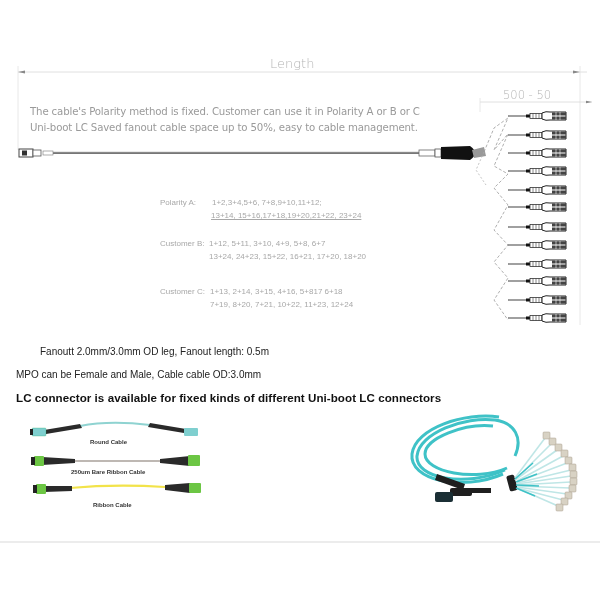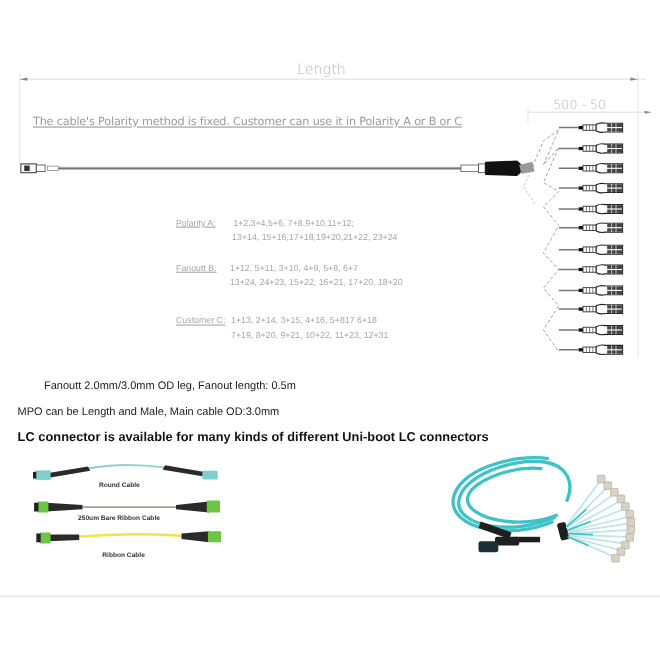--- a/index.html
+++ b/index.html
@@ -1,21 +1,21 @@
 <!DOCTYPE html>
 <html><head>
 <meta charset="utf-8">
 <style>
   html, body { margin: 0; padding: 0; background: #ffffff; }
   body { width: 600px; height: 600px; position: relative; overflow: hidden; font-family: "Liberation Sans", sans-serif; }
   .abs { position: absolute; }
   .drawing { position: absolute; left: 0; top: 0; width: 600px; height: 340px; text-align: right; }
   .dim-label { position: absolute; font-family: "DejaVu Sans", sans-serif; color: #b5b5b5; font-weight: 300; }
-  .desc { position: absolute; left: 30px; font-family: "DejaVu Sans", sans-serif; font-size: 10.2px; color: #9a9a9a; letter-spacing: -0.15px; white-space: nowrap; text-decoration: underline; }
-  .pol-label { position: absolute; font-size: 8px; color: #a8a8a8; font-family: "Liberation Sans", sans-serif; white-space: nowrap; text-decoration: underline; }
+  .desc { position: absolute; left: 30px; font-family: "DejaVu Sans", sans-serif; font-size: 10.2px; color: #9a9a9a; letter-spacing: -0.15px; white-space: nowrap; }
+  .pol-label { position: absolute; font-size: 8px; color: #a8a8a8; font-family: "Liberation Sans", sans-serif; white-space: nowrap; }
   .pol-line { position: absolute; font-size: 8px; color: #a8a8a8; font-family: "Liberation Sans", sans-serif; white-space: nowrap; }
   .spec { position: absolute; left: 16px; font-size: 10px; color: #222; font-family: "Liberation Sans", sans-serif; white-space: nowrap; }
   .headline { position: absolute; left: 16px; top: 391px; font-size: 11.6px; font-weight: bold; color: #111; font-family: "Liberation Sans", sans-serif; white-space: nowrap; letter-spacing: 0.05px; }
   .cable-cap { position: absolute; font-size: 6px; font-weight: bold; color: #333; font-family: "Liberation Sans", sans-serif; white-space: nowrap; }
   .bottom-rule { position: absolute; left: 0; top: 541px; width: 600px; height: 2px; background: #ececec; }
 </style>
 </head>
 <body>
 
 <div class="drawing">
@@ -78,38 +78,39 @@
     <use href="#lc" x="8" y="150"></use>
     <use href="#lc" x="8" y="167"></use>
     <use href="#lc" x="8" y="186"></use>
     <use href="#lc" x="8" y="204"></use>
   </svg>
 
   <div class="dim-label" style="left:270px;top:56px;font-size:13px;">Length</div>
   <div class="dim-label" style="left:503px;top:88px;font-size:11.5px;">500 - 50</div>
 
   <div class="desc" style="top:106px;">The cable's Polarity method is fixed. Customer can use it in Polarity A or B or C</div>
+  <div class="desc" style="top:122px;">Uni-boot LC Saved fanout cable space up to 50%, easy to cable management.</div>
 
   
   <div class="pol-label" style="left:160px;top:198px;">Polarity A:</div>
   <div class="pol-line" style="left:212px;top:198px;">1+2,3+4,5+6, 7+8,9+10,11+12;</div>
-  <div class="pol-line" style="left:211px;top:211px;">13+14, 15+16,17+18,19+20,21+22, 23+24</div>
+  <div class="pol-line" style="left:211px;top:211px;text-decoration:underline;">13+14, 15+16,17+18,19+20,21+22, 23+24</div>
   
-  <div class="pol-label" style="left:160px;top:239px;">Fanoutt B:</div>
+  <div class="pol-label" style="left:160px;top:239px;">Customer B:</div>
   <div class="pol-line" style="left:209px;top:239px;">1+12, 5+11,  3+10, 4+9,  5+8,  6+7</div>
   <div class="pol-line" style="left:209px;top:252px;">13+24, 24+23, 15+22, 16+21, 17+20, 18+20</div>
   
   <div class="pol-label" style="left:160px;top:287px;">Customer C:</div>
   <div class="pol-line" style="left:210px;top:287px;">1+13, 2+14,  3+15, 4+16,  5+817  6+18</div>
-  <div class="pol-line" style="left:210px;top:300px;">7+19, 8+20, 9+21, 10+22, 11+23, 12+31</div>
+  <div class="pol-line" style="left:210px;top:300px;">7+19, 8+20, 7+21, 10+22, 11+23, 12+24</div>
 </div>
 
 <div class="spec" style="top:346px;margin-left:24px;">Fanoutt 2.0mm/3.0mm OD leg, Fanout length: 0.5m</div>
-<div class="spec" style="top:369px;">MPO can be Length and Male, Main cable OD:3.0mm</div>
-<div class="headline">LC connector is available for many kinds of different Uni-boot LC connectors</div>
+<div class="spec" style="top:369px;">MPO can be Female and Male, Cable cable OD:3.0mm</div>
+<div class="headline">LC connector is available for fixed kinds of different Uni-boot LC connectors</div>
 
 <div class="abs" style="left:0;top:410px;width:210px;height:110px;">
   <svg width="210" height="110" viewBox="0 0 210 110">
 
     <g>
       <path d="M80 16 Q110 10 150 15" fill="none" stroke="#8fd3d1" stroke-width="2"></path>
       <path d="M44 20 L80 14 L82 18 L46 24 Z" fill="#2a2a2a"></path>
       <rect x="32" y="18" width="14" height="8" rx="1" fill="#7fcfcf" stroke="#2a6" stroke-width="0.3"></rect>
       <rect x="30" y="19" width="3" height="6" fill="#222"></rect>
       <path d="M150 13 L186 19 L184 23 L148 17 Z" fill="#2a2a2a"></path>

